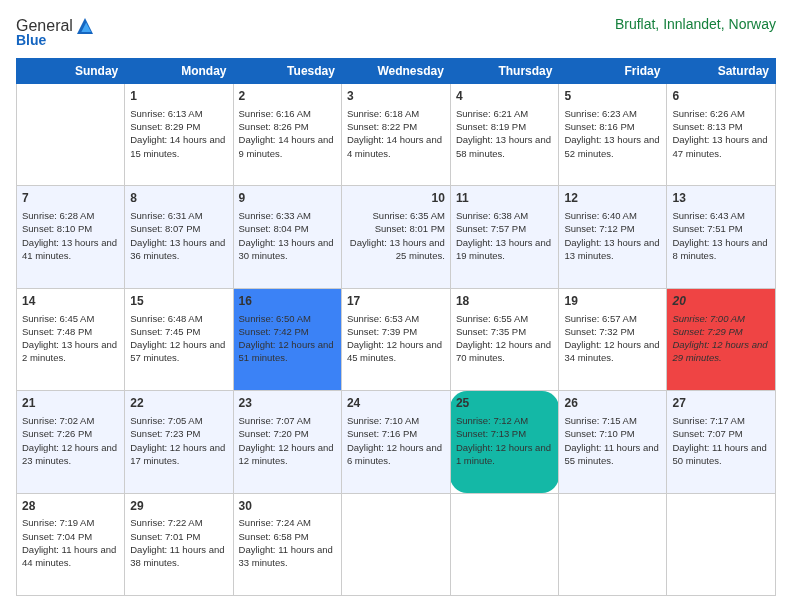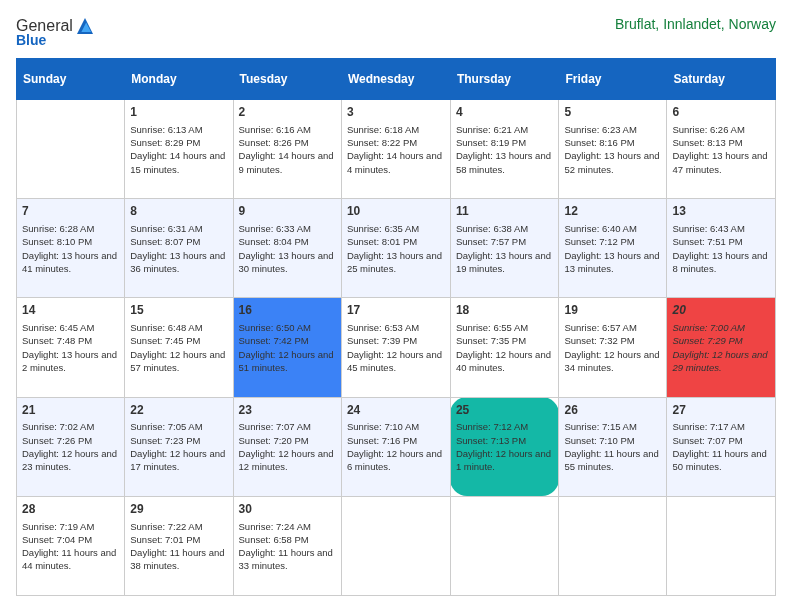--- a/index.html
+++ b/index.html
@@ -48,22 +48,22 @@
     }
     .calendar {
       width: 100%;
       border-collapse: collapse;
       flex: 1;
       font-size: 10px;
     }
     .calendar th {
       background: #1565c0;
       color: #fff;
-      text-align: left;
-      padding: 13px 6px;
+      text-align: right;
+      padding: 5px 6px;
       font-size: 12px;
       font-weight: bold;
       border: 1px solid #1565c0;
     }
     .calendar td {
       vertical-align: top;
       padding: 4px 5px;
       border: 1px solid #ccc;
       width: 110px;
       min-height: 80px;
@@ -188,21 +188,21 @@
             </div>
           </td>
           <td style="background: rgb(240, 244, 255);">
             <span class="day-number">9</span>
             <div class="day-info">
               <div>Sunrise: 6:33 AM</div>
               <div>Sunset: 8:04 PM</div>
               <div>Daylight: 13 hours and 30 minutes.</div>
             </div>
           </td>
-          <td style="background: rgb(240, 244, 255);">
+          <td style="background: rgb(240, 244, 255); text-align: right;">
             <span class="day-number">10</span>
             <div class="day-info">
               <div>Sunrise: 6:35 AM</div>
               <div>Sunset: 8:01 PM</div>
               <div>Daylight: 13 hours and 25 minutes.</div>
             </div>
           </td>
           <td style="background: rgb(240, 244, 255);">
             <span class="day-number">11</span>
             <div class="day-info">
@@ -259,21 +259,21 @@
               <div>Sunrise: 6:53 AM</div>
               <div>Sunset: 7:39 PM</div>
               <div>Daylight: 12 hours and 45 minutes.</div>
             </div>
           </td>
           <td style="background: rgb(255, 255, 255);">
             <span class="day-number">18</span>
             <div class="day-info">
               <div>Sunrise: 6:55 AM</div>
               <div>Sunset: 7:35 PM</div>
-              <div>Daylight: 12 hours and 40 minutes.</div>
+              <div>Daylight: 12 hours and 70 minutes.</div>
             </div>
           </td>
           <td style="background: rgb(255, 255, 255);">
             <span class="day-number">19</span>
             <div class="day-info">
               <div>Sunrise: 6:57 AM</div>
               <div>Sunset: 7:32 PM</div>
               <div>Daylight: 12 hours and 34 minutes.</div>
             </div>
           </td>

